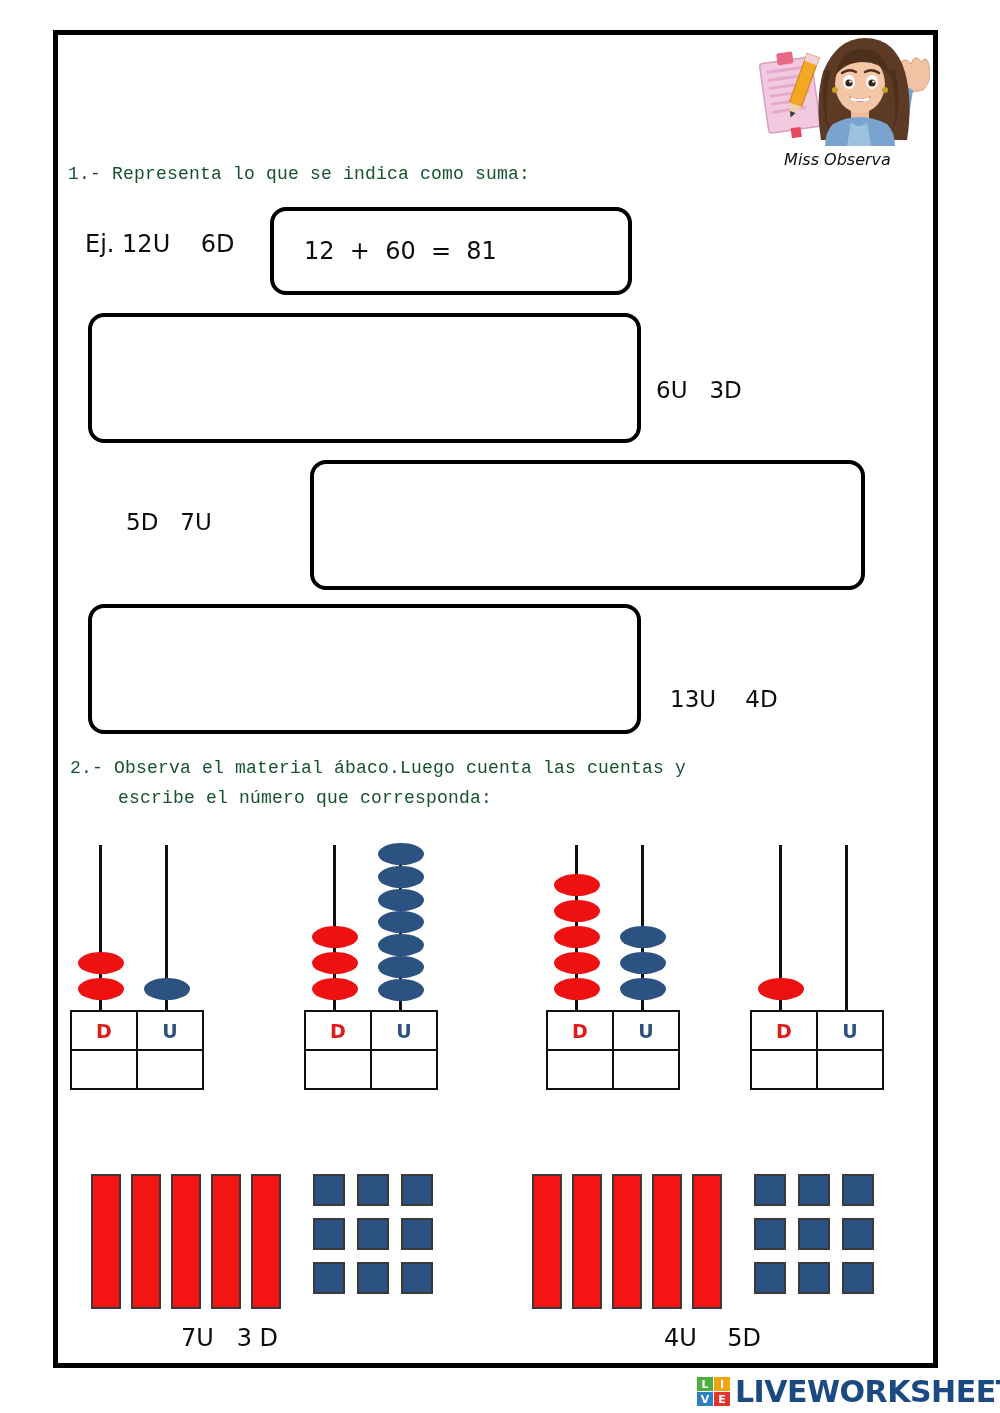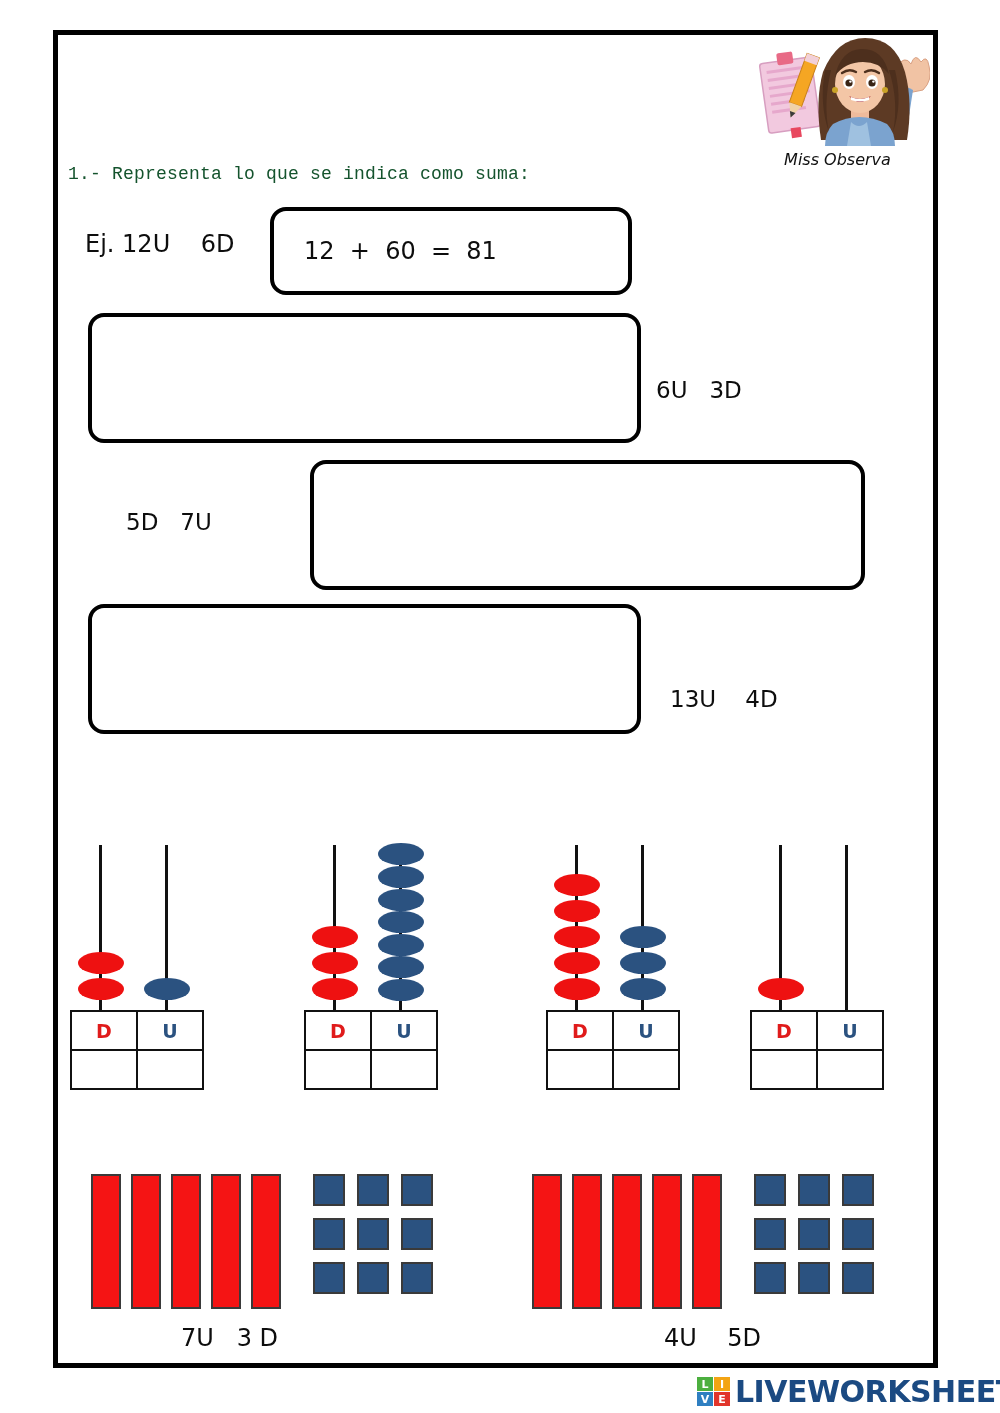--- a/index.html
+++ b/index.html
@@ -337,20 +337,22 @@
 
   <div class="answer-box" style="left:88px; top:313px; width:553px; height:130px;"></div>
   <div class="side-label" style="left:656px; top:353px;margin-top:24px;">6U   3D</div>
 
   <div class="side-label" style="left:126px; top:509px;">5D   7U</div>
   <div class="answer-box" style="left:310px; top:460px; width:555px; height:130px;"></div>
 
   <div class="answer-box" style="left:88px; top:604px; width:553px; height:130px;"></div>
   <div class="side-label" style="left:670px; top:686px;">13U    4D</div>
 
+  <div class="instruction" style="left:70px; top:757px;">2.- Observa el material ábaco.Luego cuenta las cuentas y</div>
+  <div class="instruction" style="left:118px; top:787px;">escribe el número que corresponda:</div>
 
   <div class="abacus" style="left:62px; top:845px;">
     <div class="abacus-rods">
       <div class="rod d" style="height:165px;"></div>
       <div class="rod u" style="height:165px;"></div>
       <div class="bead red d" style="top:107px;"></div>
       <div class="bead red d" style="top:133px;"></div>
       <div class="bead blue u" style="top:133px;"></div>
     </div>
     <div class="du-table">

